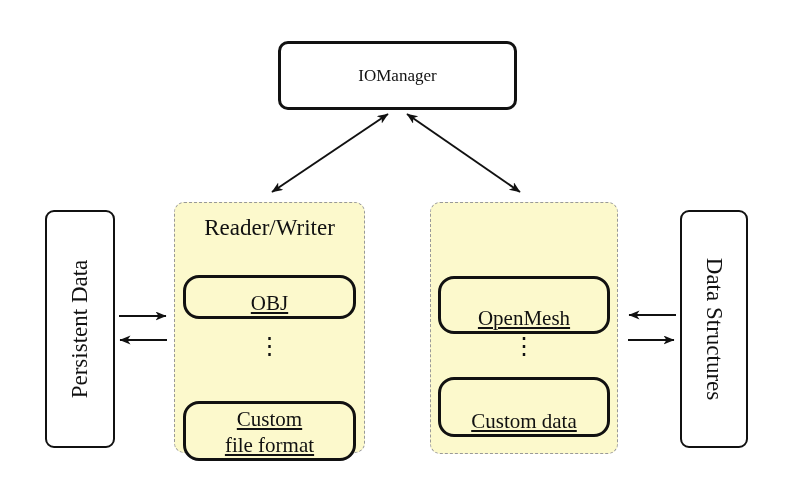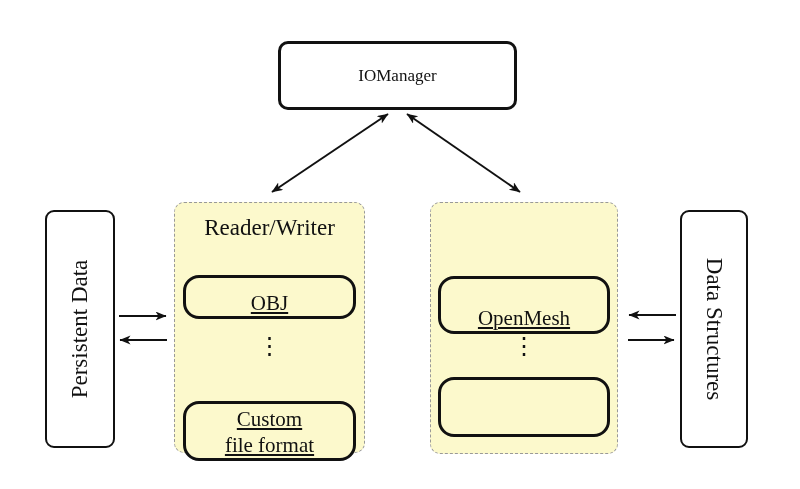--- a/index.html
+++ b/index.html
@@ -141,16 +141,17 @@
       <span>file format</span>
     </div>
   </div>
 
   <div class="group" style="left:430px; top:202px; width:188px; height:252px;">
     <div class="item" style="left:7px; top:73px; width:172px; height:58px;">
       <span>OpenMesh</span>
     </div>
     <div class="dots" style="top:130px;">⋮</div>
     <div class="item" style="left:7px; top:174px; width:172px; height:60px;">
+      <span>Custom data</span>
     </div>
   </div>
 
 </div>
 
 </body></html>

